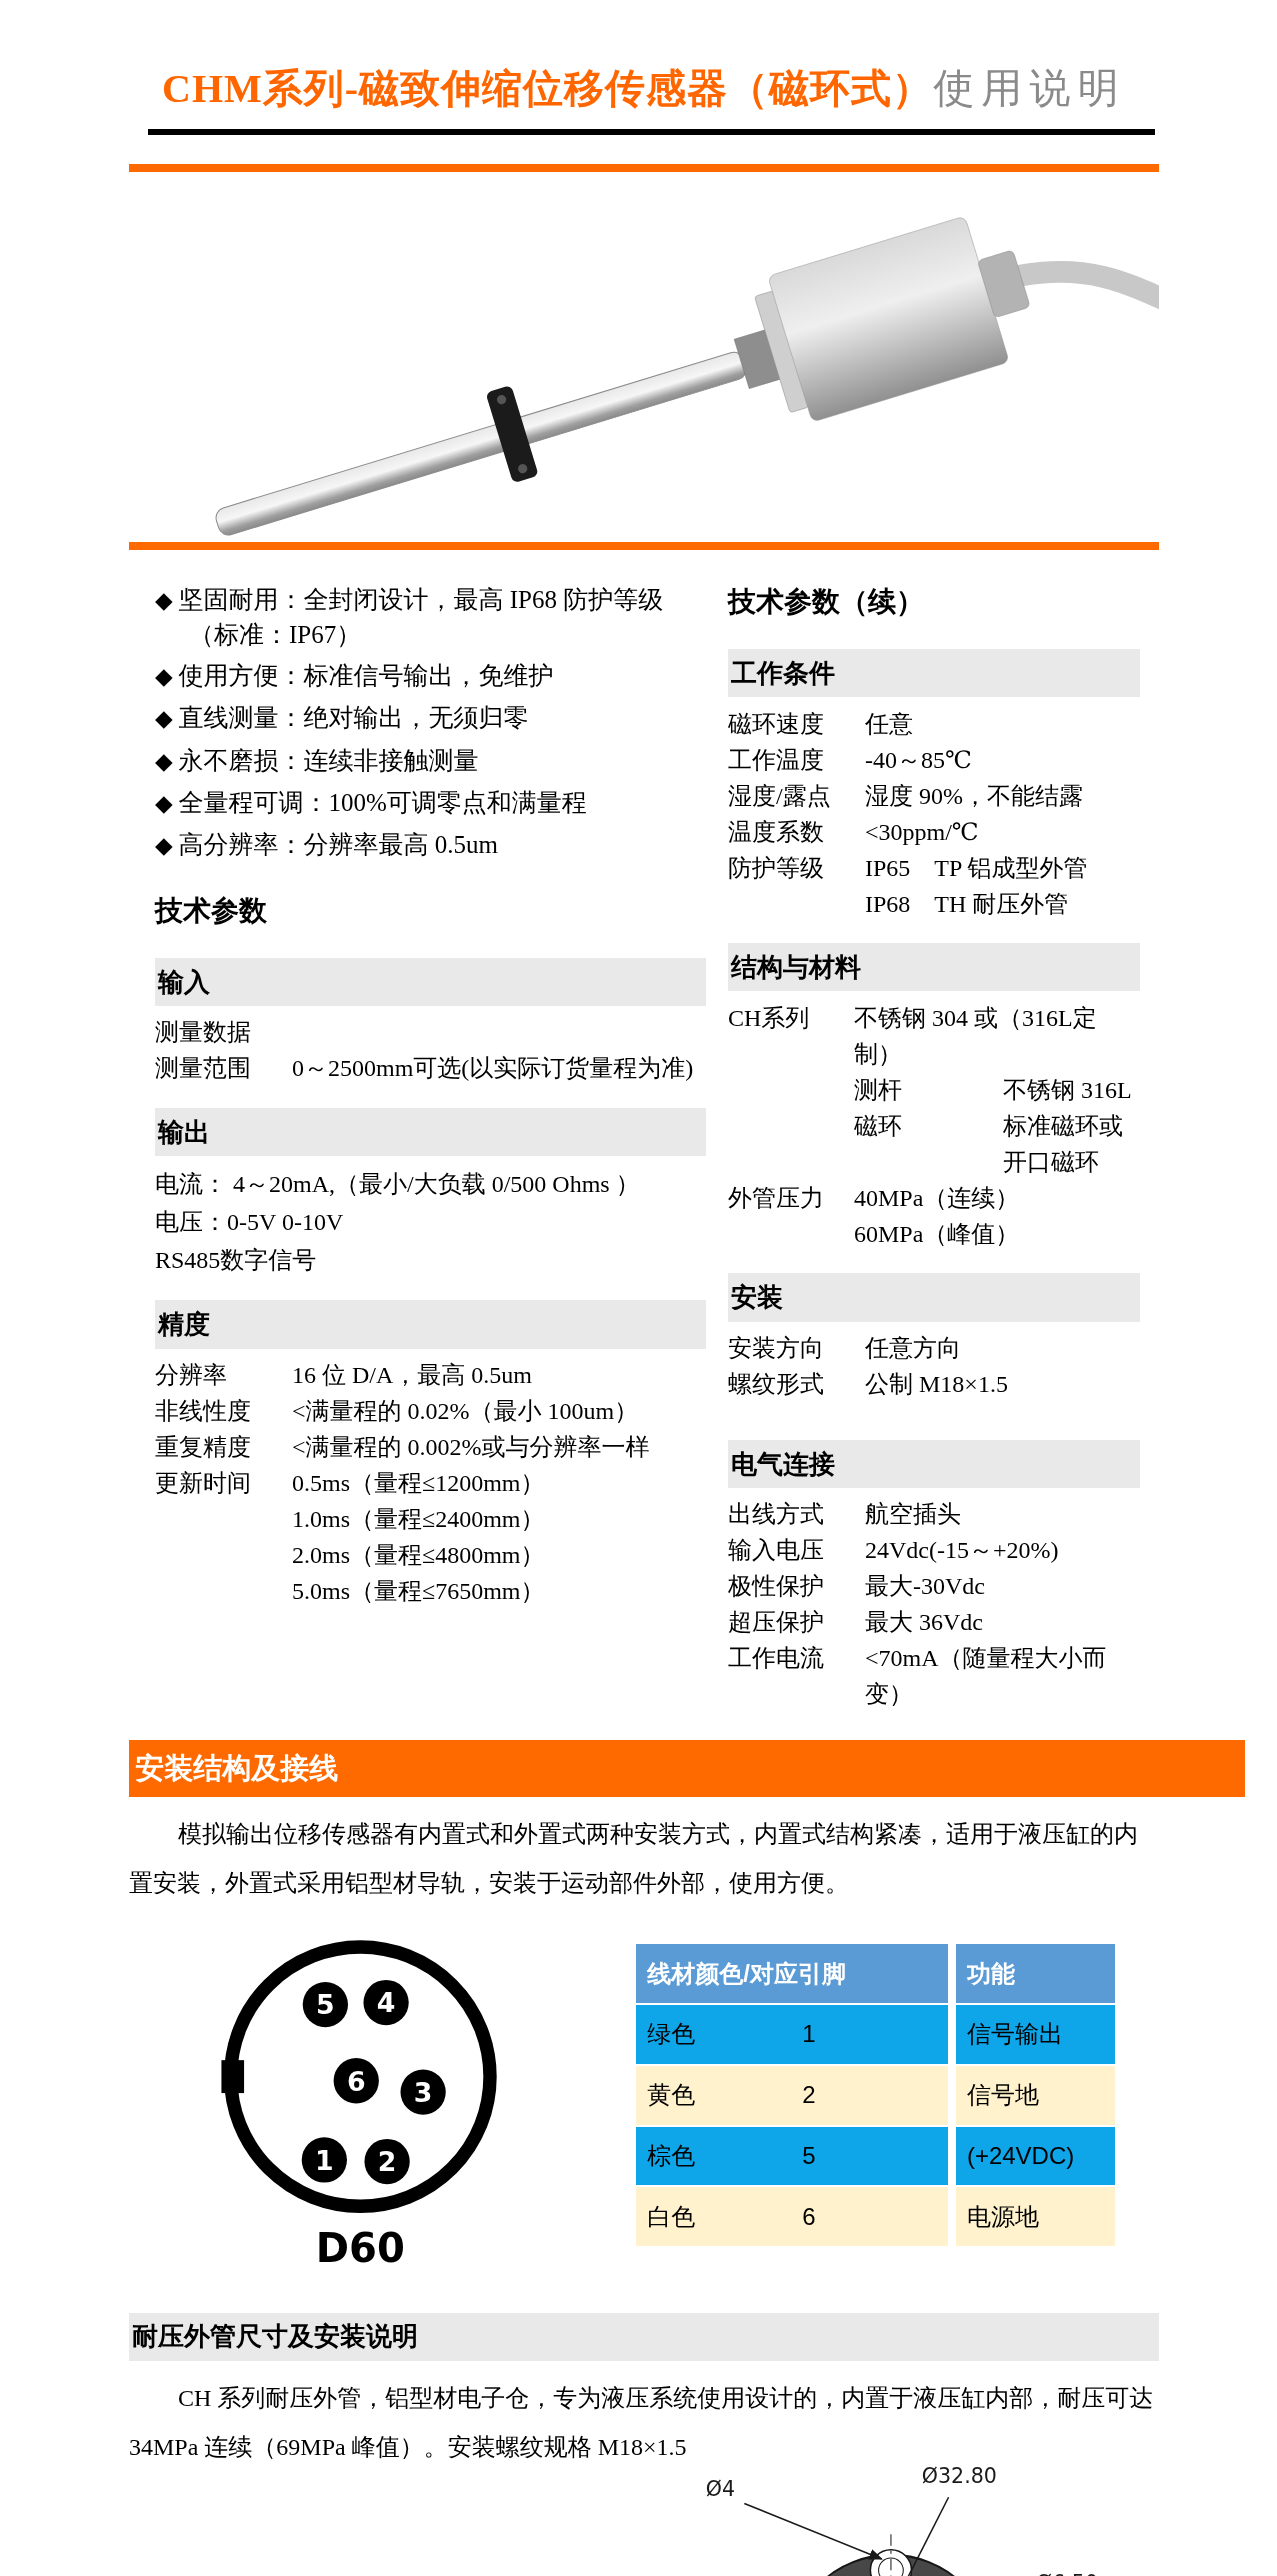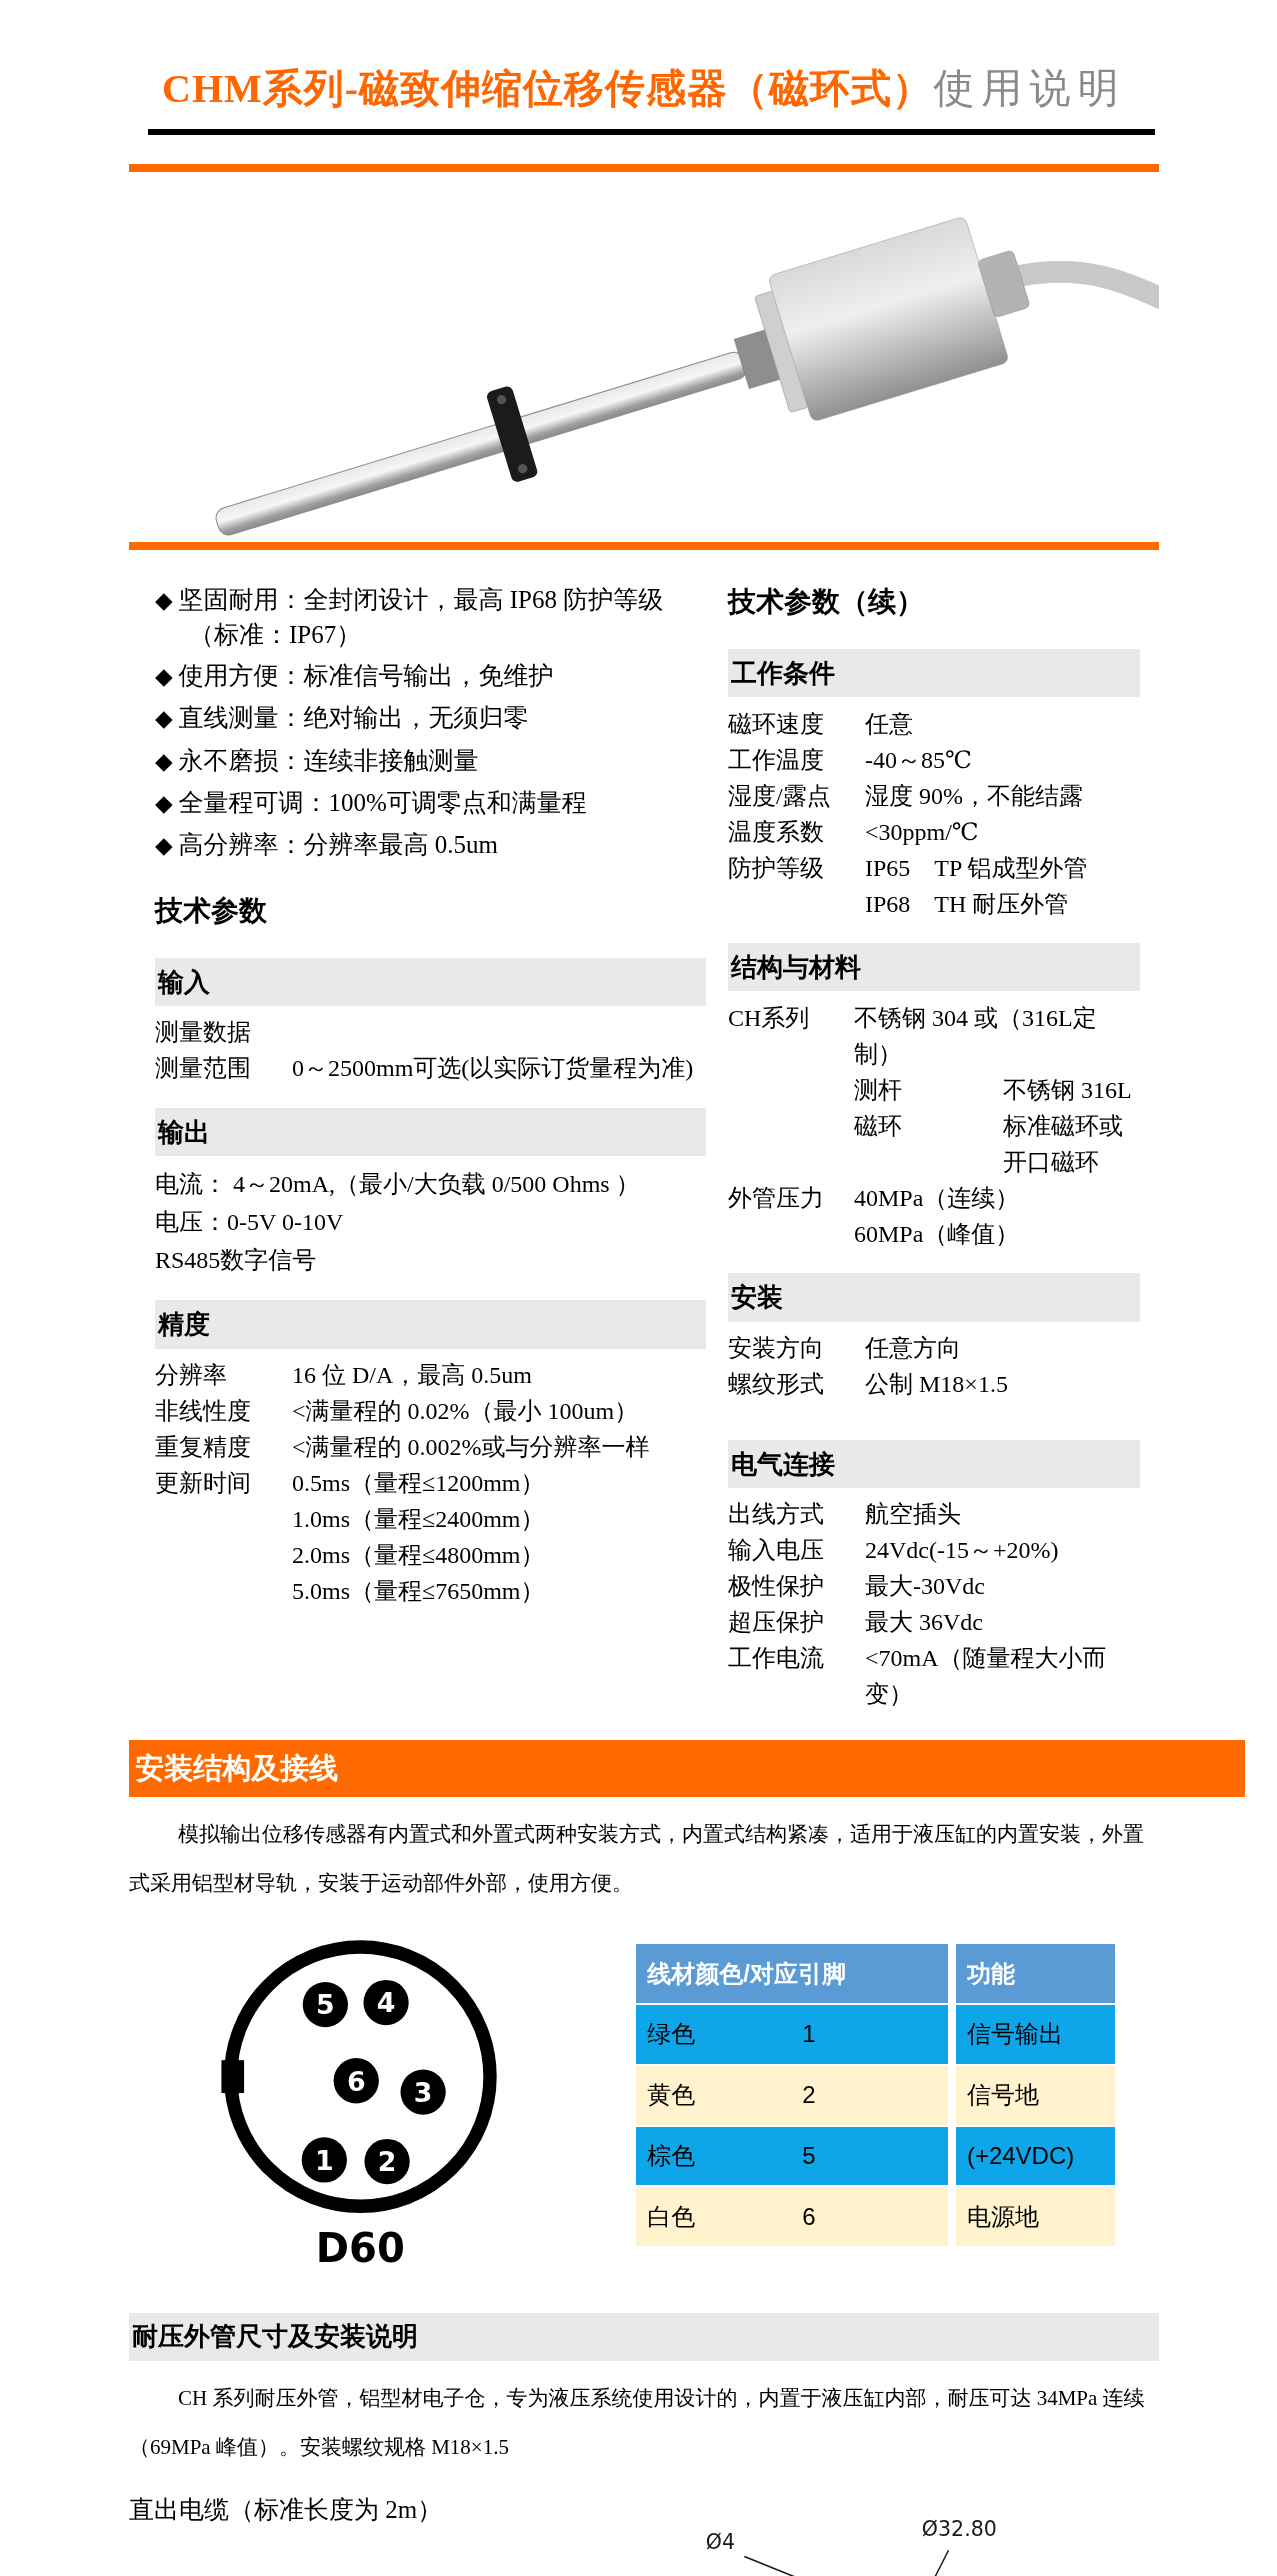--- a/index.html
+++ b/index.html
@@ -25,21 +25,21 @@
   .band{background:#E9E9E9;font-size:26px;font-weight:bold;padding:6.7px 0 6.7px 3.1px;margin:21.6px 0 8.2px 0;}
   .band.first{margin-top:28px;}
   .specrow{display:flex;font-size:24px;line-height:36px;}
   .specrow .lbl{flex:0 0 137px;}
   .specrow .mid{flex:0 0 149px;}
   .specrow .val{flex:1;}
   .outline{font-size:24px;line-height:38px;}
   
   .banner{background:#FF6A00;color:#fff;font-size:29px;font-weight:bold;
           padding:8.2px 0 8.2px 6.2px;margin:28px -86px 0 0;}
-  .para{font-size:21px;line-height:49px;text-indent:49px;margin:13.4px 0 0 0;}
+  .para{font-size:24px;line-height:49px;text-indent:49px;margin:13.4px 0 0 0;}
   
   .wiring{display:flex;align-items:flex-start;margin-top:18.5px;}
   .connector{margin-left:77px;flex:none;}
   .wtable-wrap{margin-left:103px;margin-top:15.5px;flex:none;}
   table.wtable{border-collapse:separate;border-spacing:8.2px 2.6px;width:495px;
                font-family:"Liberation Sans","DejaVu Sans",sans-serif;font-size:24px;}
   table.wtable th{background:#5B9BD5;color:#fff;font-weight:bold;text-align:left;padding:13.4px 11.3px;}
   table.wtable td{padding:13.4px 11.3px;}
   tr.row-g td{background:#0ea5e9;}
   tr.row-y td{background:#FFF2CC;}
@@ -287,21 +287,20 @@
             <td><span class="wname">白色</span><span>6</span></td>
             <td>电源地</td>
           </tr>
         </tbody>
           </table>
       </div>
     </div>
 
     <div class="band wide">耐压外管尺寸及安装说明</div>
     <p class="para">CH 系列耐压外管，铝型材电子仓，专为液压系统使用设计的，内置于液压缸内部，耐压可达 34MPa 连续（69MPa 峰值）。安装螺纹规格 M18×1.5</p>
-    <div class="cable-note">直出电缆（标准长度为 2m）</div>
 
     <svg class="drawings" width="1030" height="587" viewBox="0 0 2000 1141">
       <defs>
         <marker id="arr" viewBox="0 0 10 10" refX="9" refY="5" markerWidth="9" markerHeight="9" orient="auto-start-reverse">
           <path d="M 0 1 L 10 5 L 0 9 z" fill="#1a1a1a"></path>
         </marker>
         <linearGradient id="gcyl" x1="0" y1="0" x2="0" y2="1">
           <stop offset="0" stop-color="#cfcfcf"></stop>
             <stop offset="0.35" stop-color="#f2f2f2"></stop>
             <stop offset="1" stop-color="#9a9a9a"></stop>

